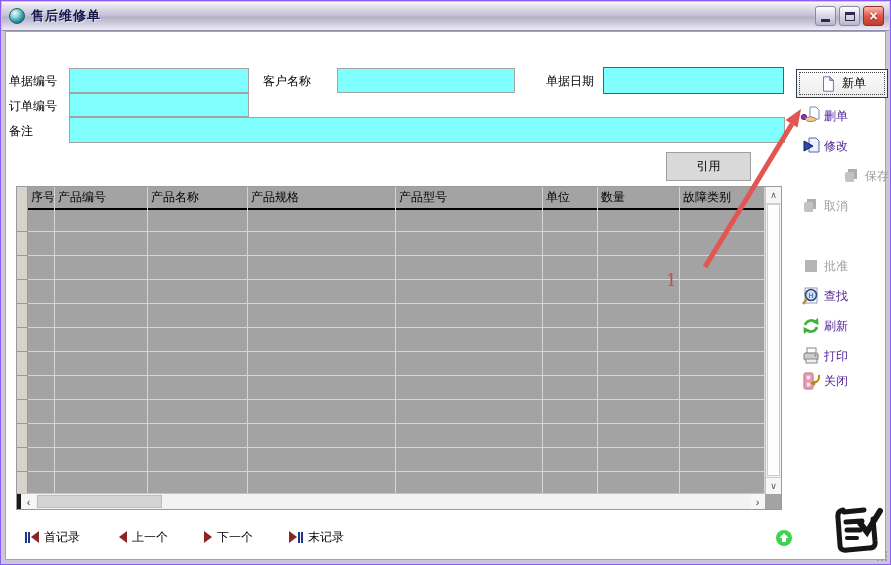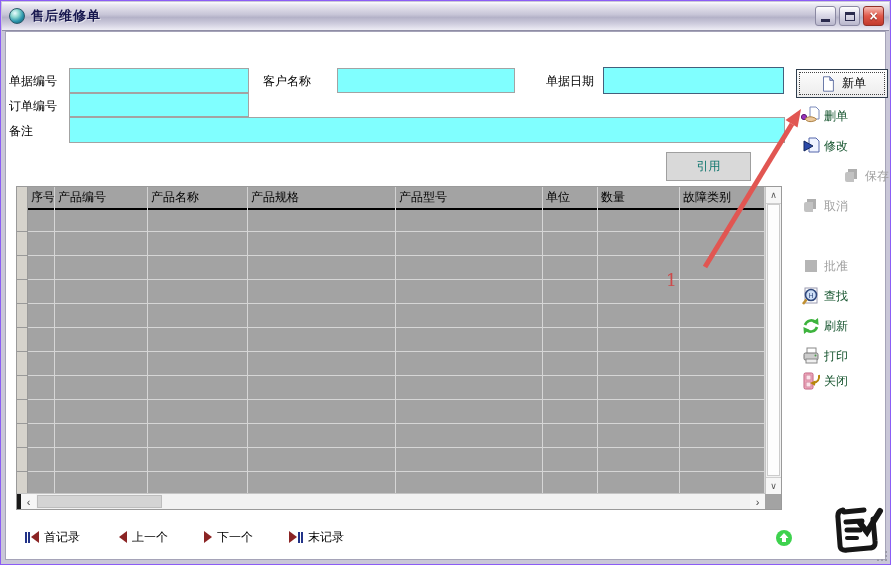--- a/index.html
+++ b/index.html
@@ -21,26 +21,26 @@
   .winbtn.close{background:linear-gradient(180deg,#f6bcb4,#e0584a 50%,#c23a2c 100%);border-color:#913028;}
   .winbtn.close span{color:#fff;font-weight:bold;font-size:14px;line-height:1;text-shadow:0 1px 1px #7a241c;}
   
   .client{position:absolute;left:4px;top:30px;right:4px;bottom:4px;background:#ffffff;border:1px solid #a5a3b8;box-sizing:border-box;}
   
   .flabel{position:absolute;font-size:12px;color:#000;}
   .finput{position:absolute;background:#80ffff;border:1px solid #a3a3a3;box-sizing:border-box;font-size:12px;padding:2px 4px;outline:none;}
   .finput.datebox{border:1px solid #44607c;}
   
   .ref-btn{position:absolute;left:665px;top:151px;width:83px;height:27px;background:#d9d9d9;border:1px solid #9f9f9f;
-    color:#0f766e;font-size:12px;display:flex;align-items:center;justify-content:center;}
+    color:#000000;font-size:12px;display:flex;align-items:center;justify-content:center;}
   
   .new-btn{position:absolute;left:795px;top:68px;width:90px;height:27px;background:linear-gradient(180deg,#fdfdfd,#ececec);
     border:1px solid #2e3d4d;outline:1px dotted #444;outline-offset:-4px;
     display:flex;align-items:center;justify-content:center;gap:4px;font-size:12px;color:#000;}
-  .tool-item{position:absolute;left:800px;width:88px;height:24px;display:flex;align-items:center;gap:3px;font-size:12px;color:#14532d;cursor:default;}
+  .tool-item{position:absolute;left:800px;width:88px;height:24px;display:flex;align-items:center;gap:3px;font-size:12px;color:#4c1d95;cursor:default;}
   .tool-item.disabled{color:#9f9f9f;}
   .ticon{width:20px;height:20px;flex:0 0 20px;display:flex;align-items:center;justify-content:center;}
   
   .grid{position:absolute;left:15px;top:185px;width:766px;height:324px;border:1px solid #9a9a9a;box-sizing:border-box;background:#a3a3a3;
     --cols:11px 27px 93px 100px 148px 147px 55px 82px 85px 1fr;}
   .thead{display:grid;grid-template-columns:var(--cols);height:21px;border-bottom:2px solid #000;width:748px;}
   .hcell{font-size:12px;display:flex;align-items:center;padding-left:3px;box-sizing:border-box;border-right:1px solid #d2d2d2;white-space:nowrap;overflow:hidden;}
   .hcell.sel{background:#d6d3cc;border-right:1px solid #9a9a9a;padding:0;}
   .hcell.fill{border-right:none;}
   .tbody{position:absolute;left:0;top:21px;width:748px;height:286px;overflow:hidden;}

